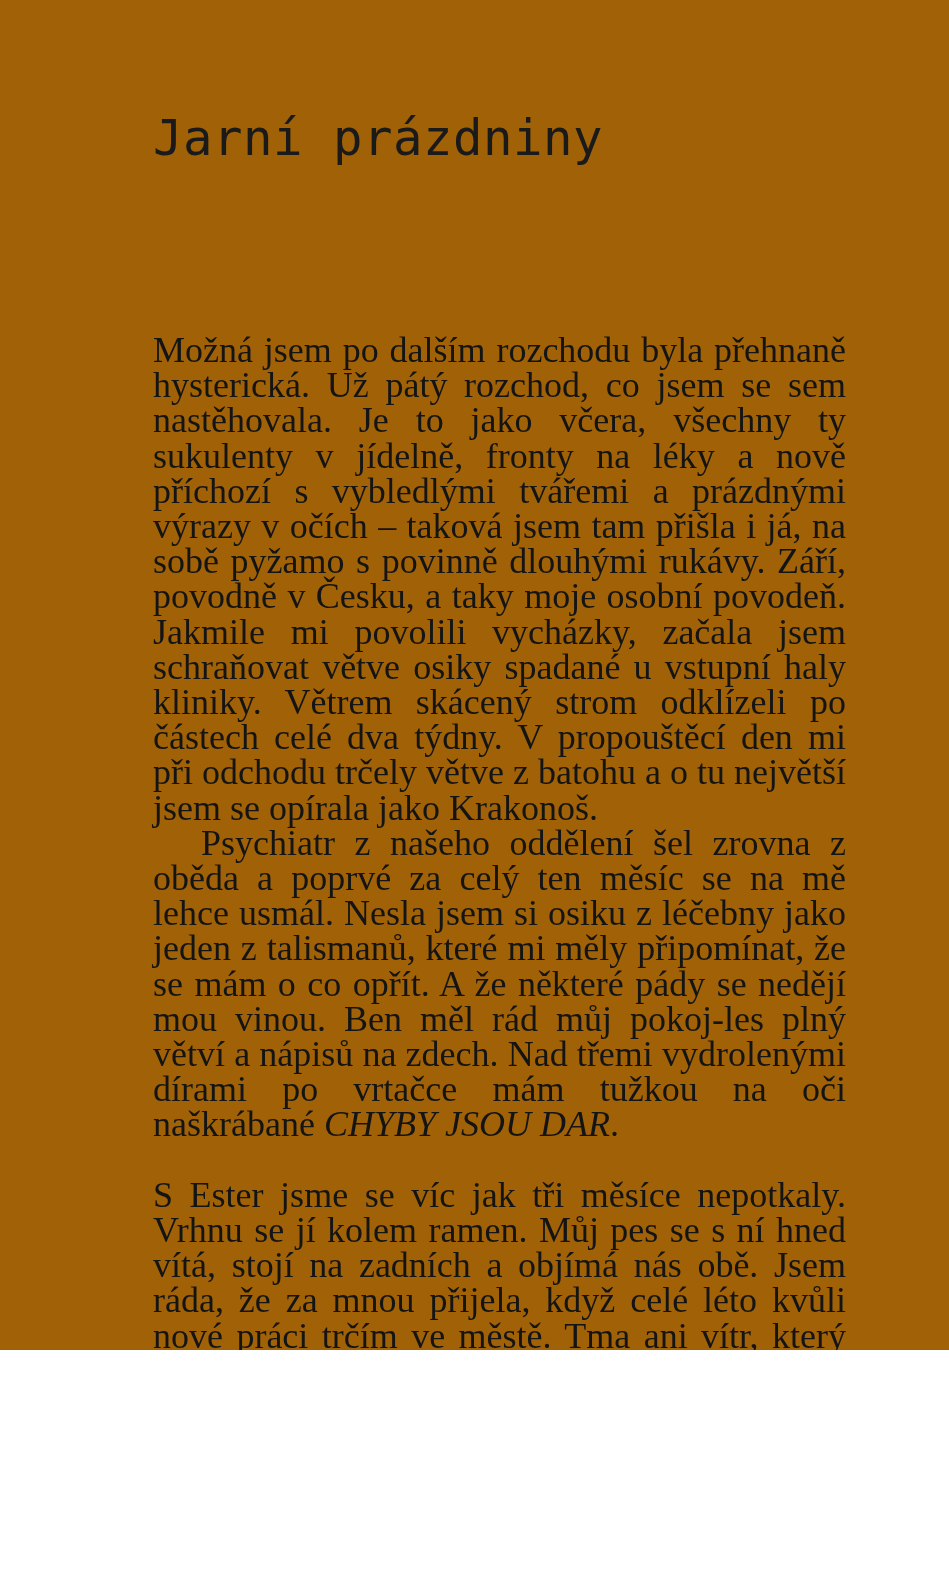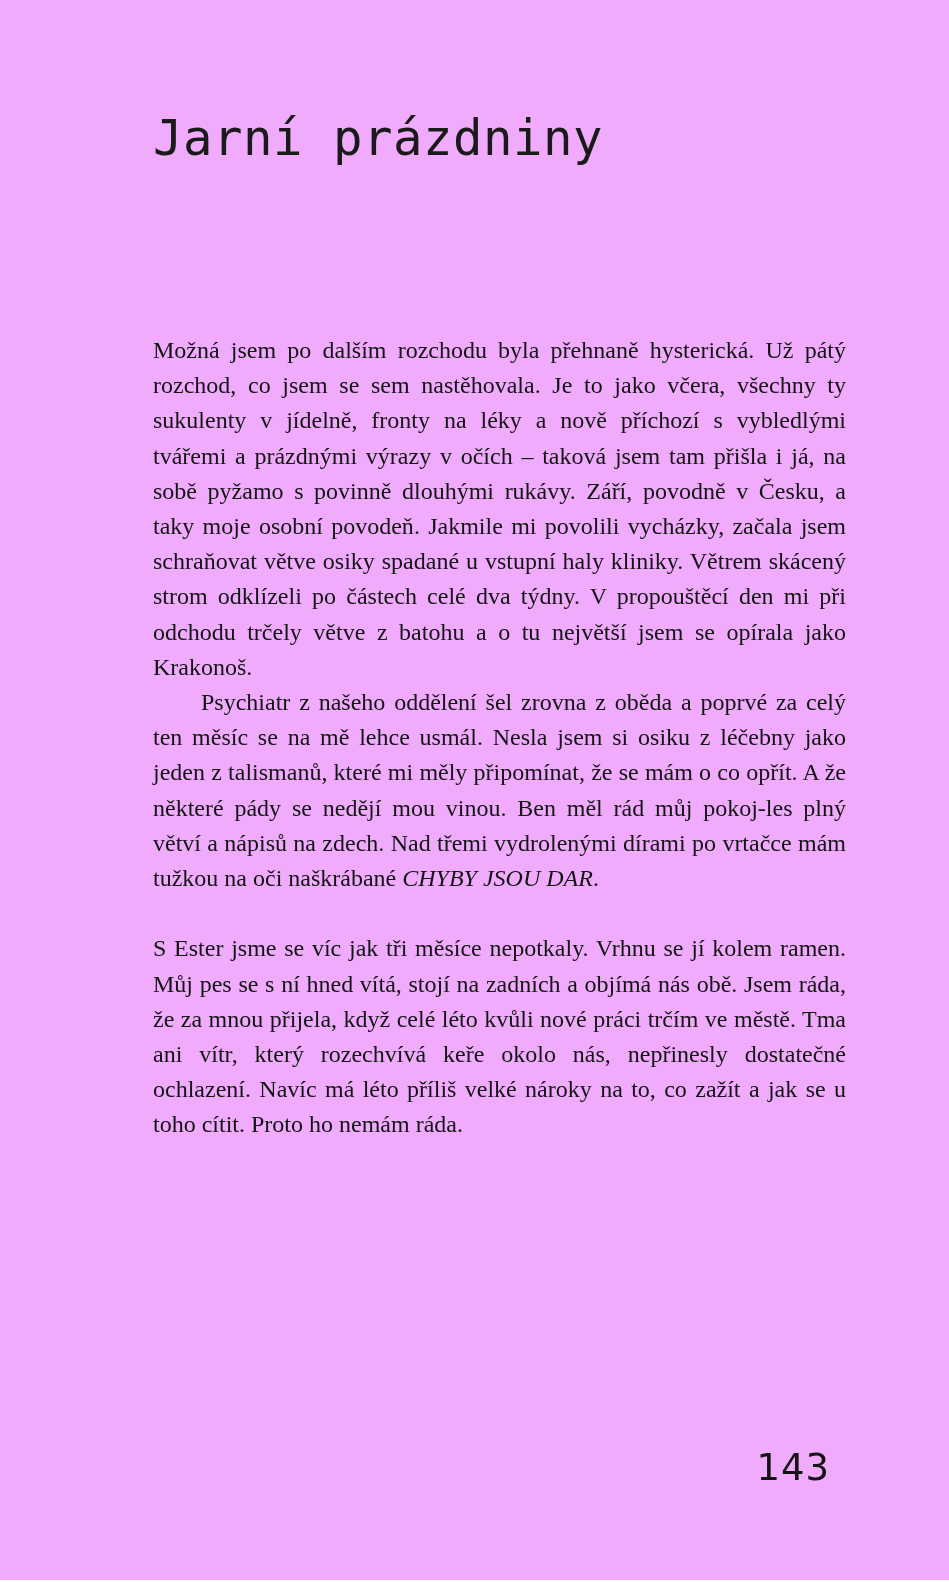--- a/index.html
+++ b/index.html
@@ -5,22 +5,22 @@
 <style>
   html, body {
     margin: 0;
     padding: 0;
     background: #ffffff;
   }
 
   .page {
     position: relative;
     width: 949px;
-    height: 1580px;
-    background: #f0abfc;
+    height: 1350px;
+    background: #a16207;
     overflow: hidden;
     box-sizing: border-box;
   }
 
   
   .chapter-title {
     position: absolute;
     left: 153px;
     top: 112px;
     width: 700px;
@@ -38,21 +38,21 @@
   .text-column {
     position: absolute;
     left: 153px;
     top: 333px;
     width: 693px;
   }
 
   .body-block {
     margin: 0;
     font-family: "Liberation Serif", "DejaVu Serif", serif;
-    font-size: 24px;
+    font-size: 36px;
     line-height: 35.2px;
     color: #141414;
     text-align: justify;
     text-justify: inter-word;
     hyphens: none;
     -webkit-hyphens: none;
   }
 
   .body-block + .body-block {
     margin-top: 35.2px;   

